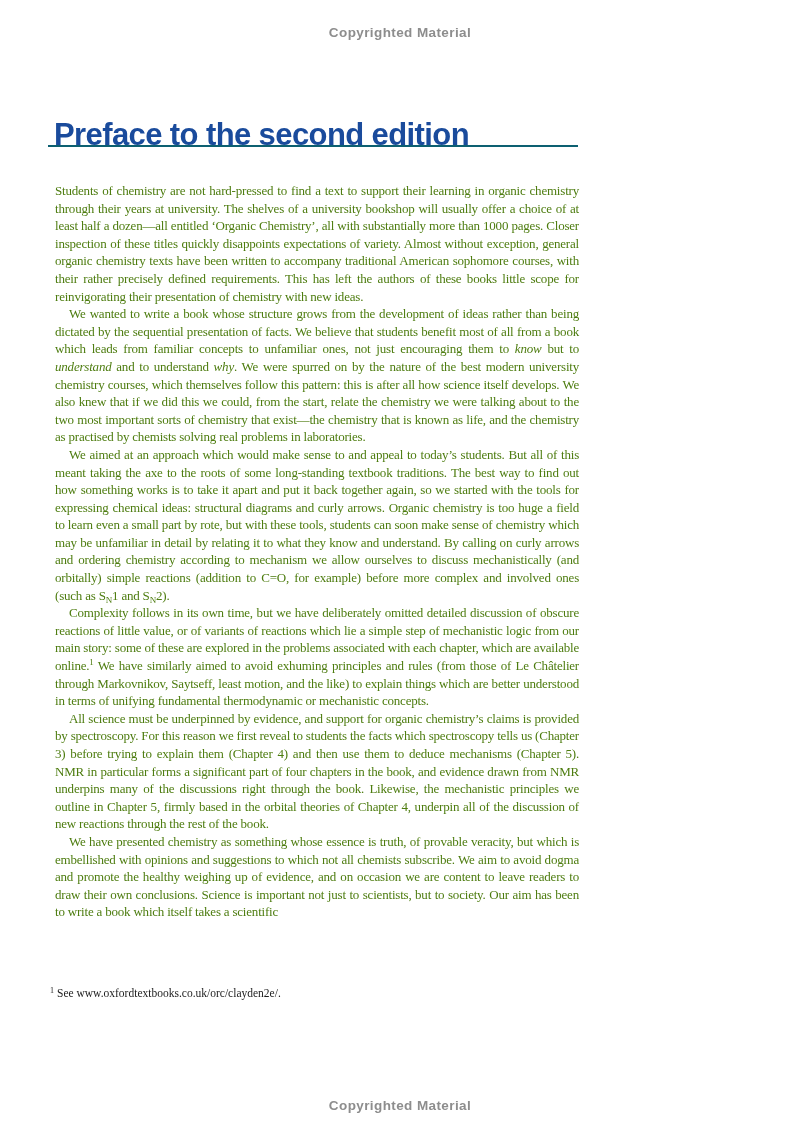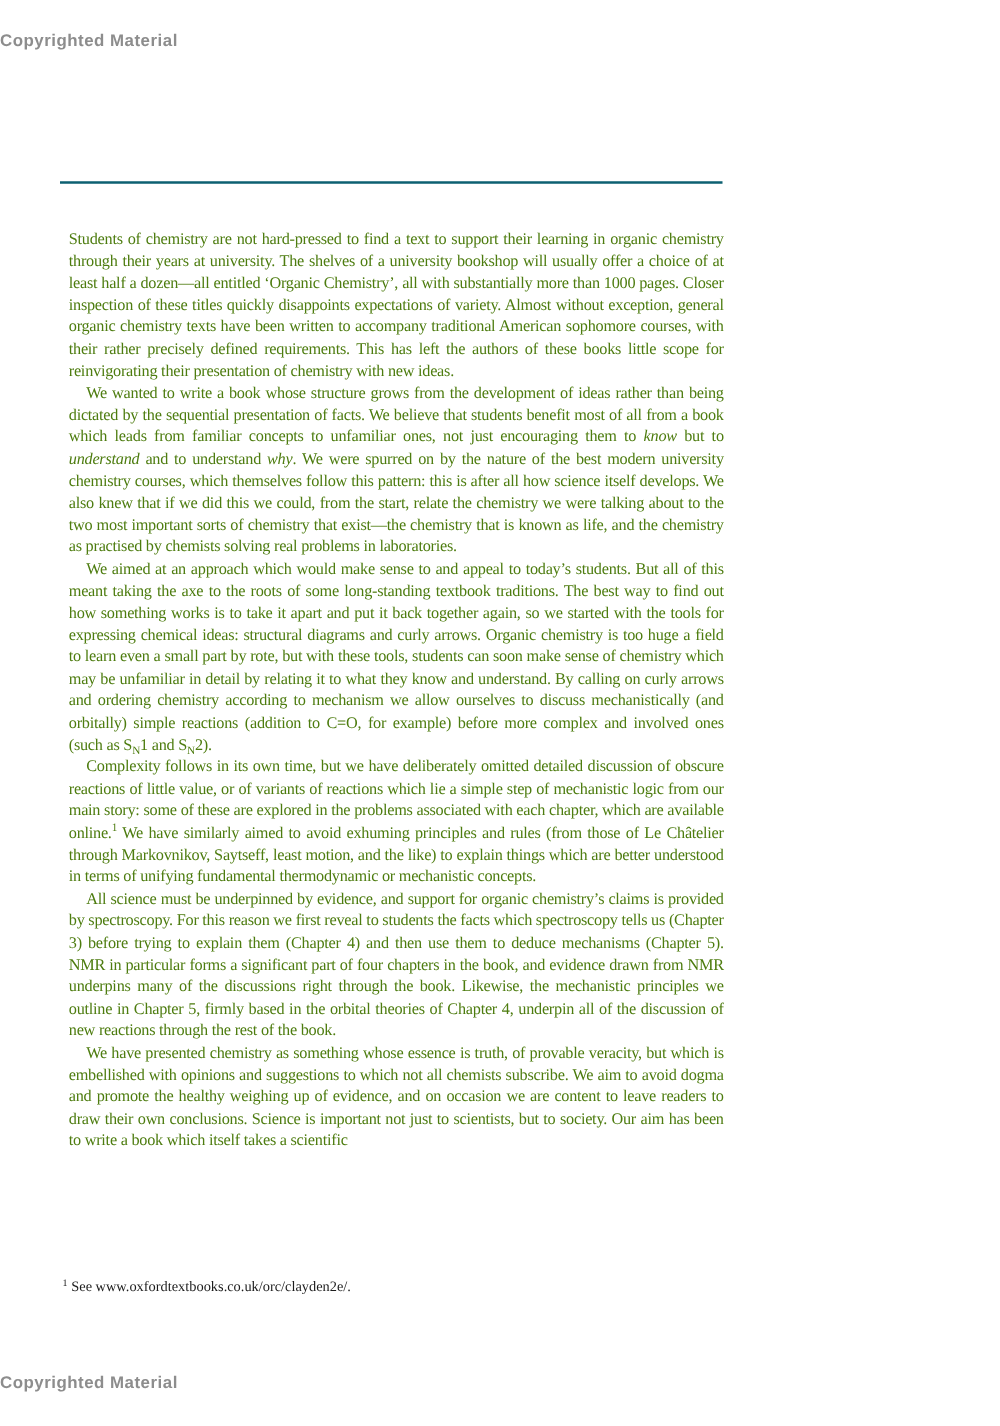--- a/index.html
+++ b/index.html
@@ -12,20 +12,21 @@
     width: 800px;
     height: 1141px;
     background: #ffffff;
     overflow: hidden;
     font-family: "Liberation Serif", serif;
   }
   .copyright-banner {
     position: absolute;
     left: 0;
     width: 800px;
+    text-align: center;
     font-family: "Liberation Sans", sans-serif;
     font-weight: bold;
     font-size: 13.5px;
     letter-spacing: 0.4px;
     color: #8d8d8d;
   }
   .copyright-top { top: 25px; }
   .copyright-bottom { top: 1098px; }
 
   .page-heading {
@@ -75,40 +76,41 @@
   }
   .body-column sup {
     font-size: 9px;
     vertical-align: 5px;
     line-height: 0;
   }
 
   .footnote {
     position: absolute;
     left: 50px;
-    top: 1020px;
+    top: 984px;
     width: 524px;
     color: #1c1c1c;
     font-size: 11.5px;
     line-height: 14px;
     margin: 0;
   }
   .footnote sup {
     font-size: 8px;
     vertical-align: 4px;
     margin-right: 3px;
   }
 </style>
 </head>
 <body>
 
 <div class="page">
 
   <div class="copyright-banner copyright-top">Copyrighted Material</div>
 
+  <h1 class="page-heading">Preface to the second edition</h1>
 
   <div class="heading-rule"></div>
 
   <div class="body-column">
       <p>Students of chemistry are not hard-pressed to find a text to support their learning in organic chemistry through their years at university. The shelves of a university bookshop will usually offer a choice of at least half a dozen—all entitled ‘Organic Chemistry’, all with substantially more than 1000 pages. Closer inspection of these titles quickly disappoints expectations of variety. Almost without exception, general organic chemistry texts have been written to accompany traditional American sophomore courses, with their rather precisely defined requirements. This has left the authors of these books little scope for reinvigorating their presentation of chemistry with new ideas.</p>
       <p class="indent">We wanted to write a book whose structure grows from the development of ideas rather than being dictated by the sequential presentation of facts. We believe that students benefit most of all from a book which leads from familiar concepts to unfamiliar ones, not just encouraging them to <em>know</em> but to <em>understand</em> and to understand <em>why</em>. We were spurred on by the nature of the best modern university chemistry courses, which themselves follow this pattern: this is after all how science itself develops. We also knew that if we did this we could, from the start, relate the chemistry we were talking about to the two most important sorts of chemistry that exist—the chemistry that is known as life, and the chemistry as practised by chemists solving real problems in laboratories.</p>
       <p class="indent">We aimed at an approach which would make sense to and appeal to today’s students. But all of this meant taking the axe to the roots of some long-standing textbook traditions. The best way to find out how something works is to take it apart and put it back together again, so we started with the tools for expressing chemical ideas: structural diagrams and curly arrows. Organic chemistry is too huge a field to learn even a small part by rote, but with these tools, students can soon make sense of chemistry which may be unfamiliar in detail by relating it to what they know and understand. By calling on curly arrows and ordering chemistry according to mechanism we allow ourselves to discuss mechanistically (and orbitally) simple reactions (addition to C=O, for example) before more complex and involved ones (such as S<sub>N</sub>1 and S<sub>N</sub>2).</p>
       <p class="indent">Complexity follows in its own time, but we have deliberately omitted detailed discussion of obscure reactions of little value, or of variants of reactions which lie a simple step of mechanistic logic from our main story: some of these are explored in the problems associated with each chapter, which are available online.<sup>1</sup> We have similarly aimed to avoid exhuming principles and rules (from those of Le Châtelier through Markovnikov, Saytseff, least motion, and the like) to explain things which are better understood in terms of unifying fundamental thermodynamic or mechanistic concepts.</p>
       <p class="indent">All science must be underpinned by evidence, and support for organic chemistry’s claims is provided by spectroscopy. For this reason we first reveal to students the facts which spectroscopy tells us (Chapter 3) before trying to explain them (Chapter 4) and then use them to deduce mechanisms (Chapter 5). NMR in particular forms a significant part of four chapters in the book, and evidence drawn from NMR underpins many of the discussions right through the book. Likewise, the mechanistic principles we outline in Chapter 5, firmly based in the orbital theories of Chapter 4, underpin all of the discussion of new reactions through the rest of the book.</p>
       <p class="indent">We have presented chemistry as something whose essence is truth, of provable veracity, but which is embellished with opinions and suggestions to which not all chemists subscribe. We aim to avoid dogma and promote the healthy weighing up of evidence, and on occasion we are content to leave readers to draw their own conclusions. Science is important not just to scientists, but to society. Our aim has been to write a book which itself takes a scientific</p>

